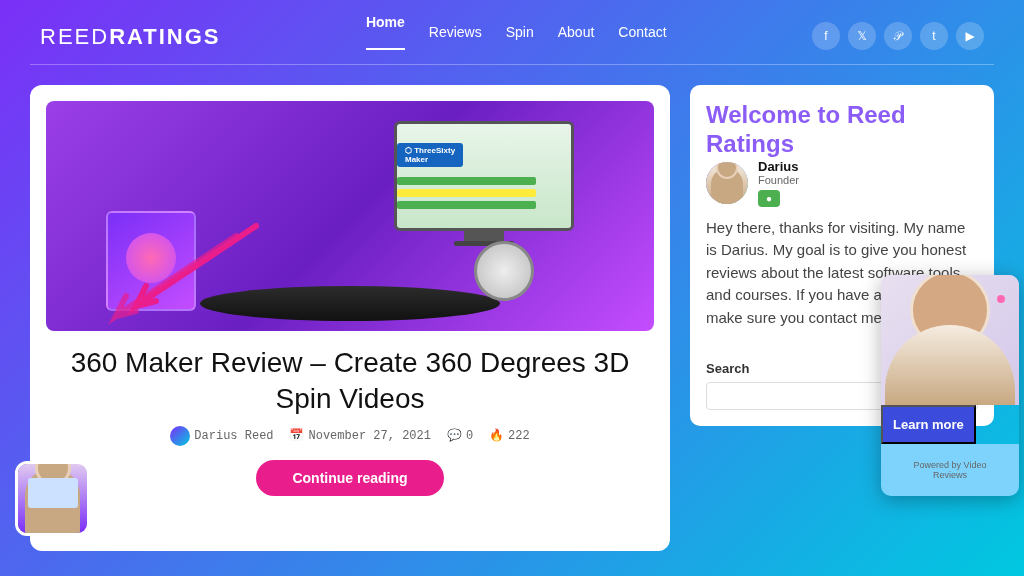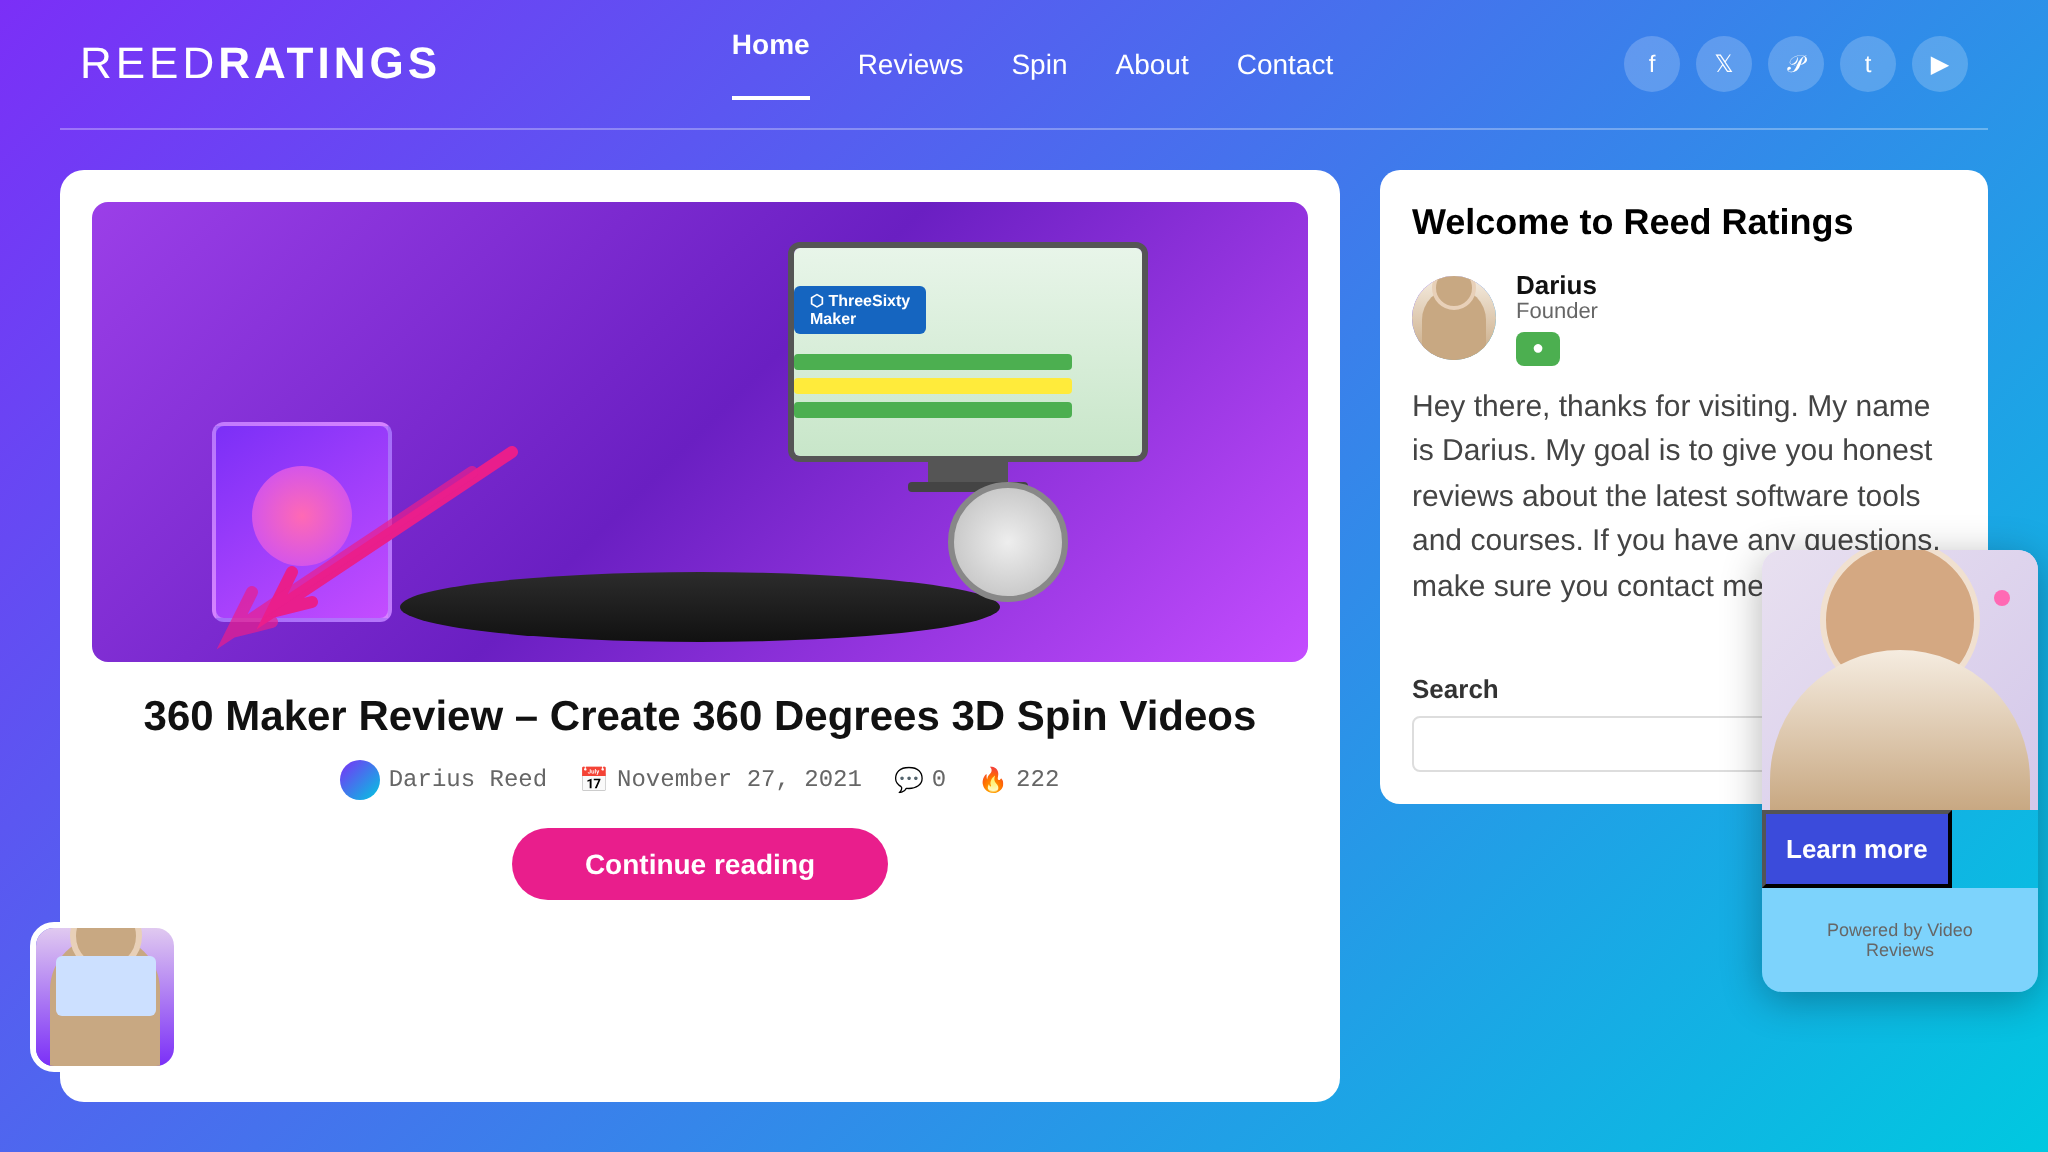--- a/index.html
+++ b/index.html
@@ -8,21 +8,21 @@
       width: 1024px;
       height: 576px;
       overflow: hidden;
       background: linear-gradient(135deg, #7b2ff7 0%, #00c8e0 100%);
       position: relative;
     }
 
     
     .header {
       display: flex;
-      align-items: center;
+      align-items: flex-end;
       justify-content: space-between;
       padding: 14px 40px;
       background: transparent;
     }
     .logo {
       font-size: 22px;
       font-weight: 900;
       color: white;
       letter-spacing: 2px;
       text-transform: uppercase;
@@ -187,22 +187,22 @@
       bottom: 10px;
       left: 50%;
       transform: translateX(-50%);
       width: 300px;
       height: 35px;
       background: linear-gradient(180deg, #2c2c2c, #111);
       border-radius: 50%;
     }
 
     .article-title {
-      font-size: 21px;
-      font-weight: 700;
+      font-size: 28px;
+      font-weight: 400;
       color: #111;
       margin: 14px 0 8px 0;
       text-align: center;
       line-height: 1.3;
     }
     .article-meta {
       display: flex;
       gap: 16px;
       align-items: center;
       justify-content: center;
@@ -266,24 +266,23 @@
       gap: 14px;
     }
 
     .sidebar-card {
       background: white;
       border-radius: 10px;
       padding: 16px;
     }
 
     .welcome-title {
-      font-size: 18px;
+      font-size: 24px;
       font-weight: 700;
-      color: #000000;
-      margin-bottom: 12px;
+      color: #8b5cf6;
       line-height: 1.2;
     }
 
     .author-row {
       display: flex;
       align-items: center;
       gap: 10px;
       margin-bottom: 10px;
     }
     .author-avatar {

